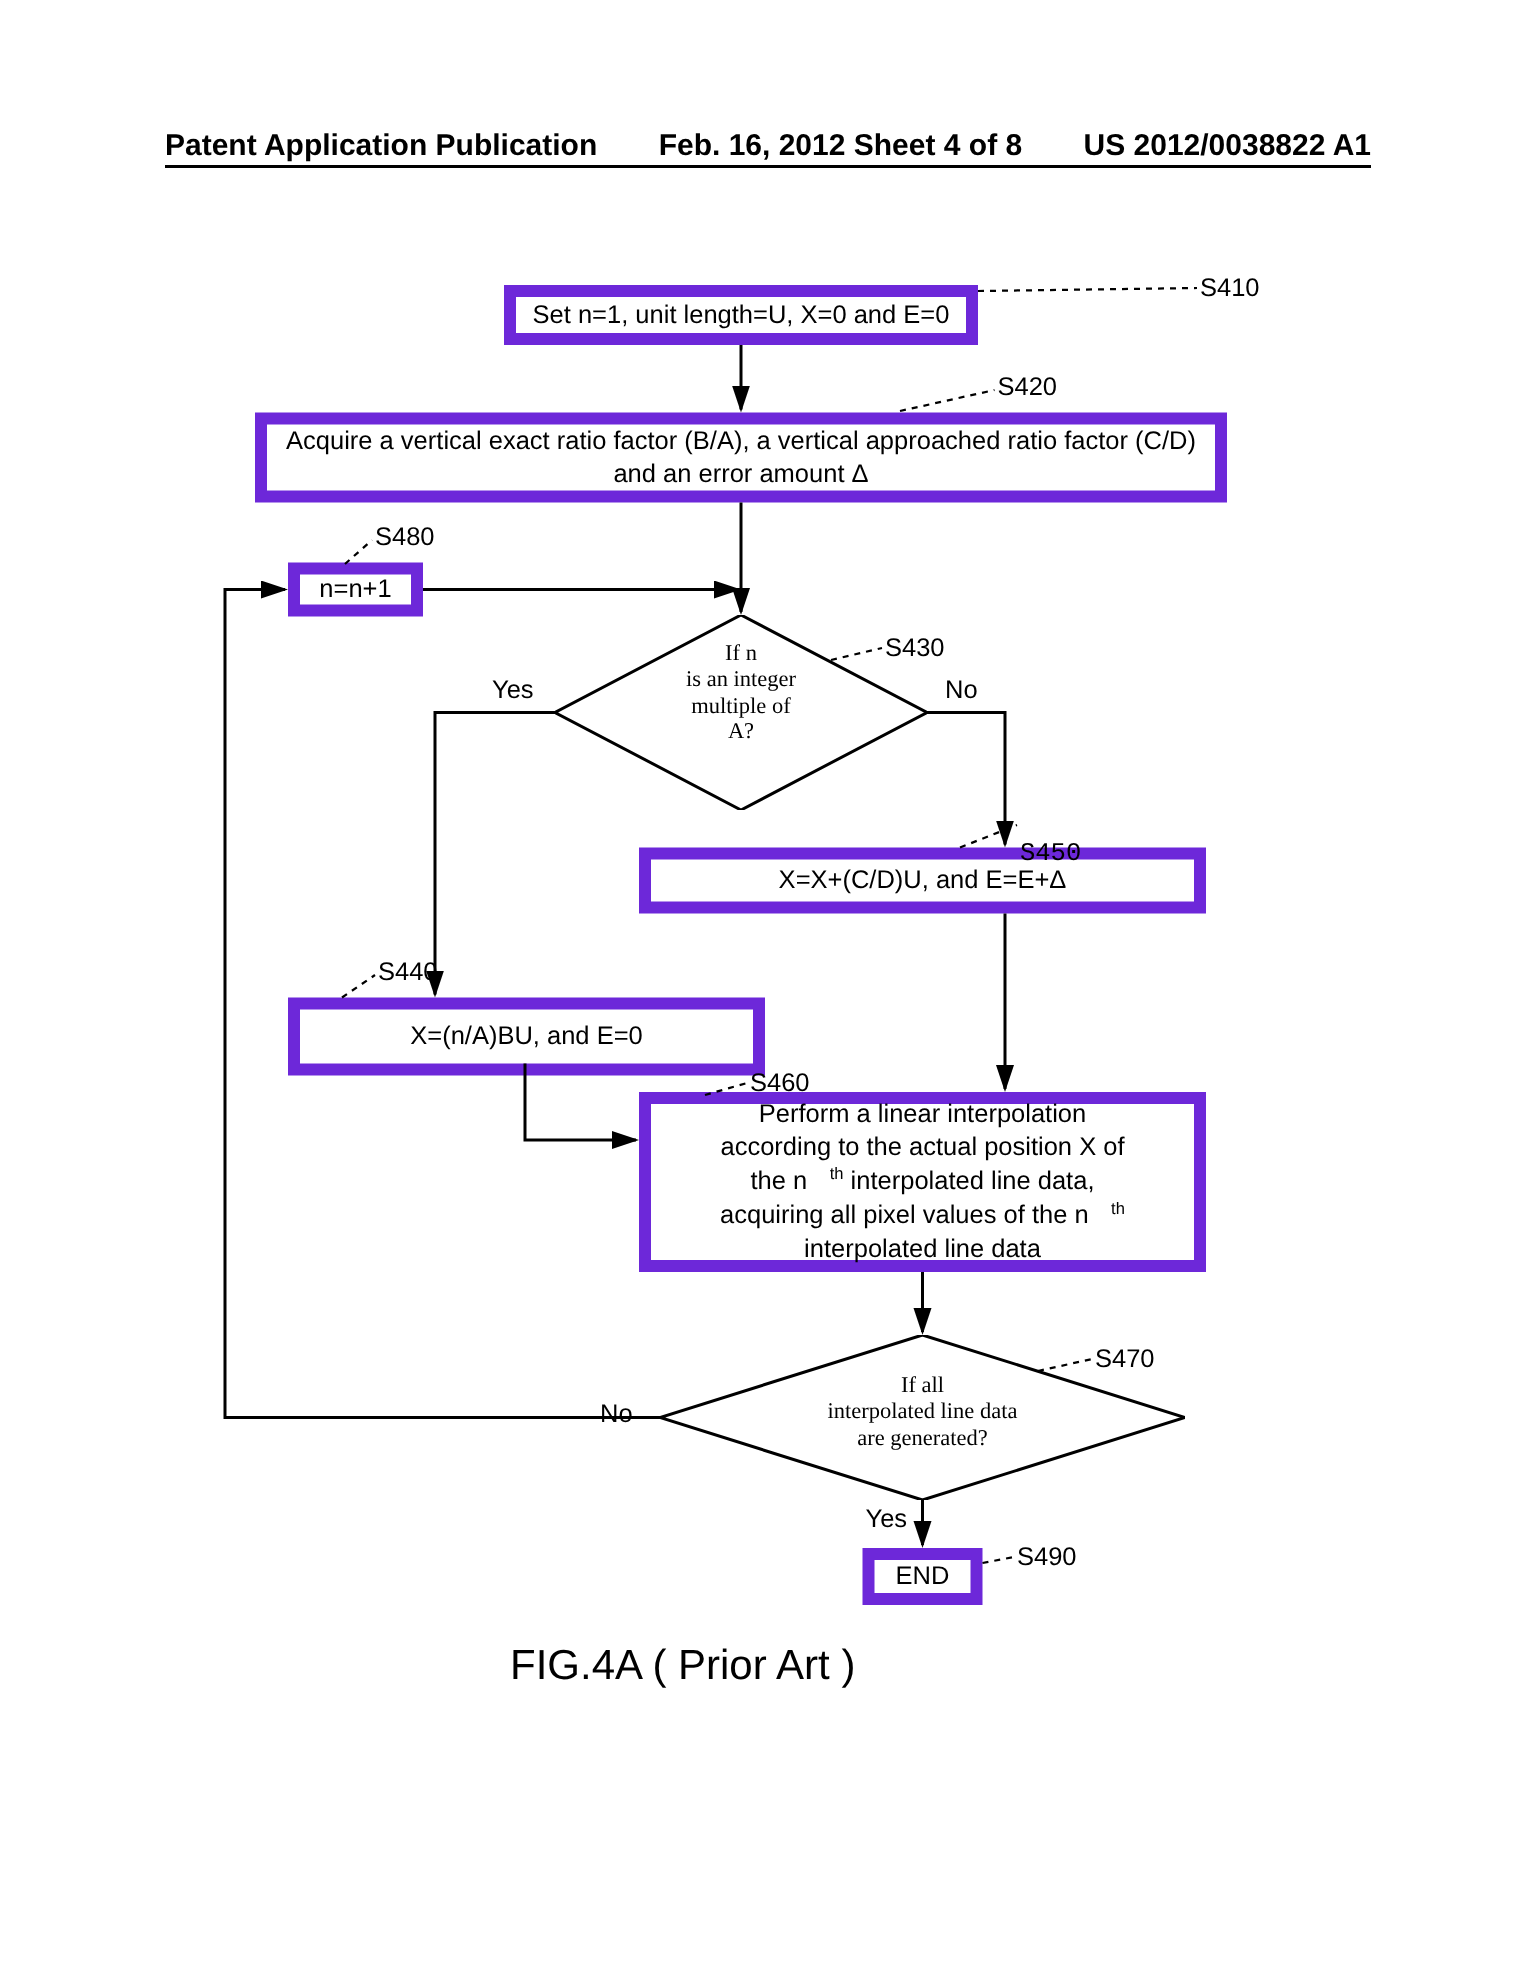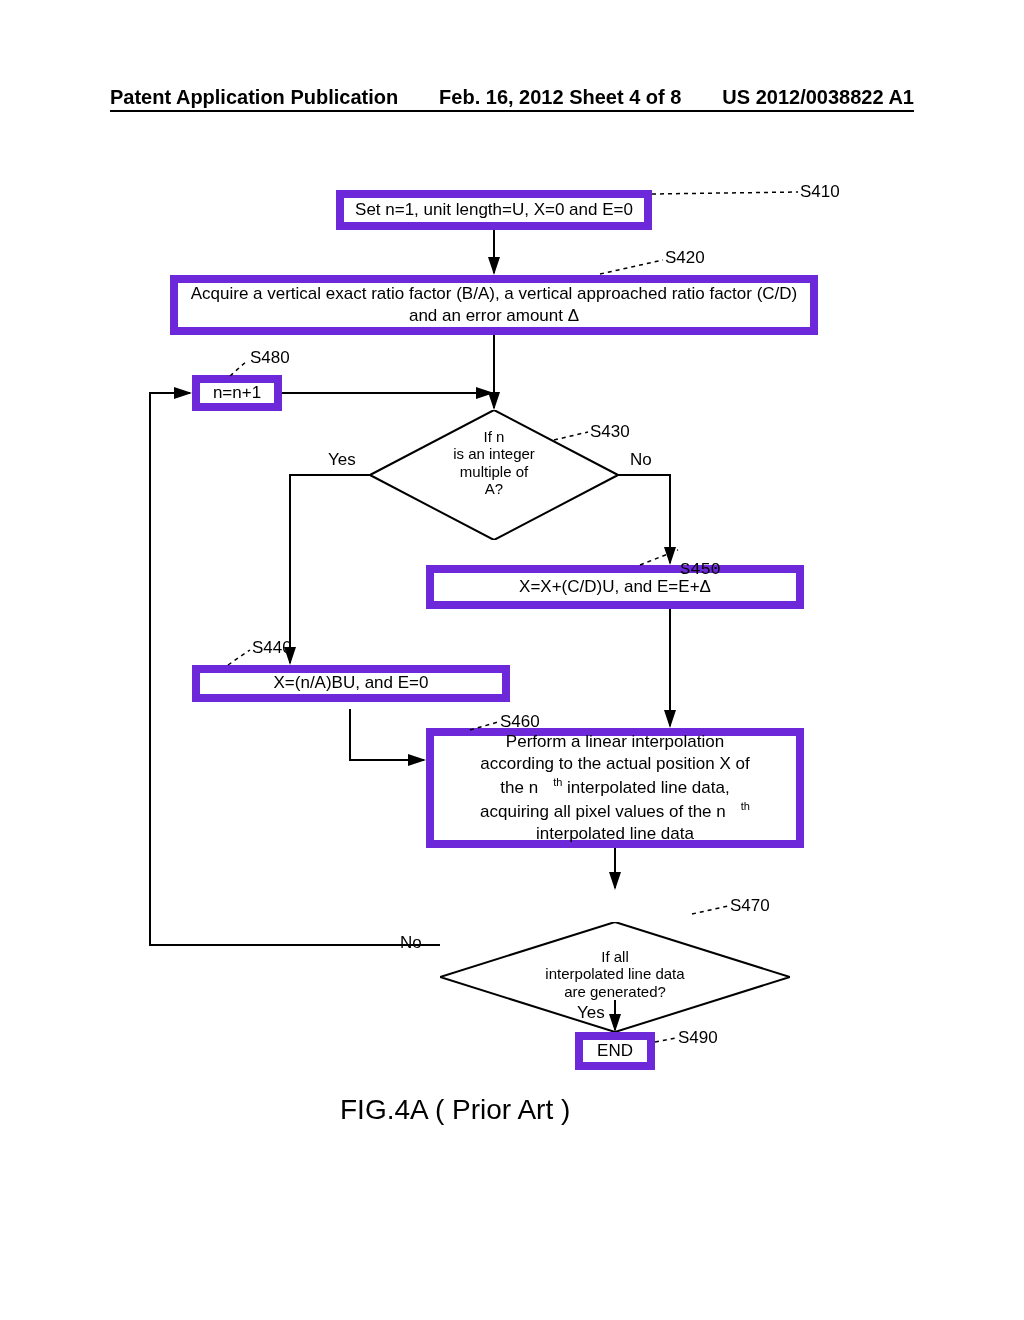--- a/index.html
+++ b/index.html
@@ -4,21 +4,21 @@
 <style>
   * { box-sizing: border-box; margin: 0; padding: 0; }
   body { font-family: Arial, Helvetica, sans-serif; background: #fff; width: 1024px; height: 1320px; position: relative; color: #000; }
   .header { position: absolute; top: 86px; left: 0; width: 1024px; padding: 0 110px; }
   .header-row { display: flex; justify-content: space-between; font-size: 20px; font-weight: bold; gap: 10px; }
   .rule { position: absolute; top: 110px; left: 110px; width: 804px; border-top: 2px solid #000; }
   .canvas { position: absolute; top: 170px; left: 110px; width: 804px; height: 1000px; }
   .box { position: absolute; border: 8px solid #6d28d9; background: #fff; text-align: center; display: flex; align-items: center; justify-content: center; flex-direction: column; font-size: 17px; line-height: 1.3; padding: 4px 10px; }
   .label { position: absolute; font-size: 17px; }
   .yn { position: absolute; font-size: 17px; }
-  .diamond { position: absolute; }
+  .diamond { position: absolute; font-family: Liberation Serif, serif; }
   .diamond svg { display: block; }
   .diamond-text { position: absolute; text-align: center; font-size: 15px; line-height: 1.15; width: 100%; left: 0; }
   .caption { position: absolute; font-size: 28px; }
   .sup { font-size: 0.65em; vertical-align: super; padding-left: 15px; }
 </style>
 </head>
 <body>
 
 <div class="header">
   <div class="header-row">
@@ -59,35 +59,35 @@
   </div>
   <div class="label" style="left:480px; top:252px;">S430</div>
   <div class="yn" style="left:218px; top:280px;">Yes</div>
   <div class="yn" style="left:520px; top:280px;">No</div>
 
   <div class="box" style="left:316px; top:395px; width:378px; height:44px;">
     <span>X=X+(C/D)U, and E=E+Δ</span>
   </div>
   <div class="label" style="left:570px; top:390px;font-family:Liberation Mono, monospace;">S450</div>
 
-  <div class="box" style="left:82px; top:495px; width:318px; height:37px;">
+  <div class="box" style="left:82px; top:495px; width:318px; height:52px;">
     <span>X=(n/A)BU, and E=0</span>
   </div>
   <div class="label" style="left:142px; top:468px;">S440</div>
 
   <div class="box" style="left:316px; top:558px; width:378px; height:120px;">
     <div>Perform a linear interpolation</div>
     <div>according to the actual position X of</div>
     <div><span>the n</span><span class="sup">th</span><span> interpolated line data,</span></div>
     <div><span>acquiring all pixel values of the n</span><span class="sup">th</span></div>
     <div>interpolated line data</div>
   </div>
   <div class="label" style="left:390px; top:542px;">S460</div>
 
-  <div class="diamond" style="left:330px; top:752px; width:350px; height:110px;">
+  <div class="diamond" style="left:330px; top:720px; width:350px; height:110px;">
     <svg width="350" height="110">
       <polygon points="175,0 350,55 175,110 0,55" fill="#fff" stroke="#000" stroke-width="2"></polygon>
     </svg>
     <div class="diamond-text" style="top:26px;">
       <div>If all</div>
       <div>interpolated line data</div>
       <div>are generated?</div>
     </div>
   </div>
   <div class="label" style="left:620px; top:726px;">S470</div>

